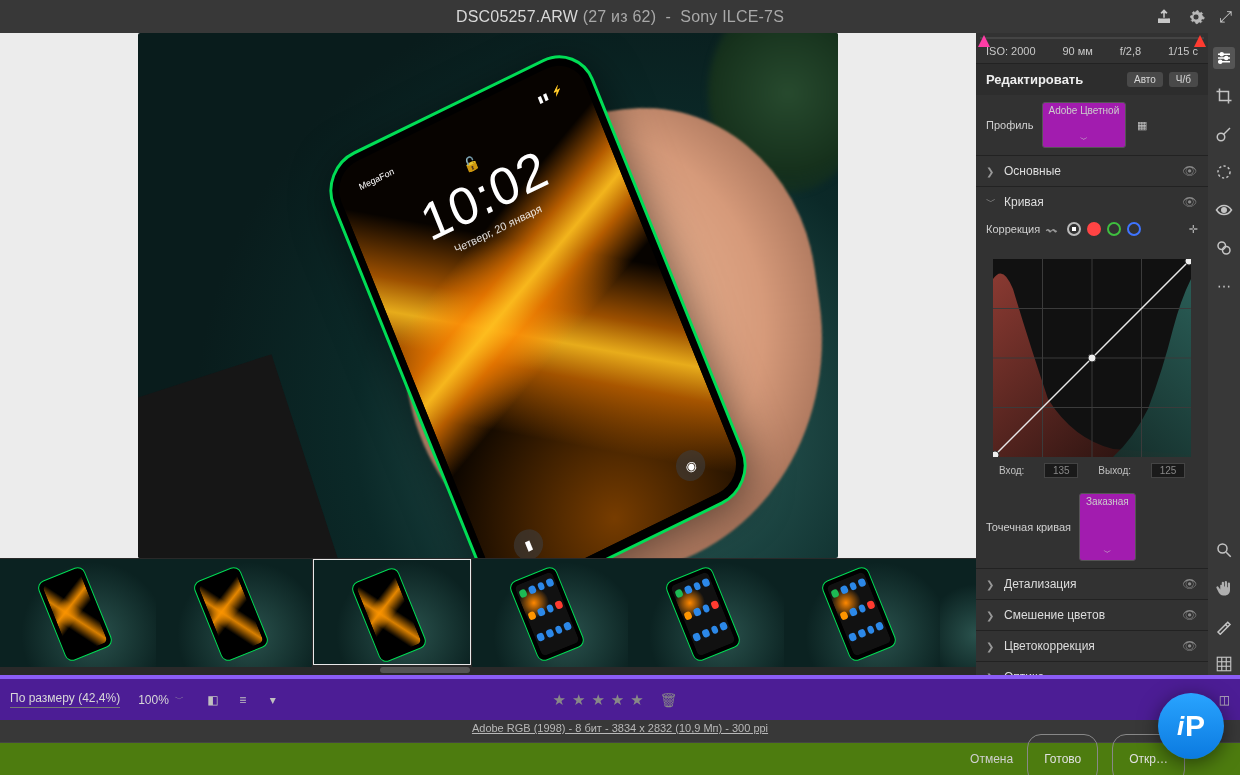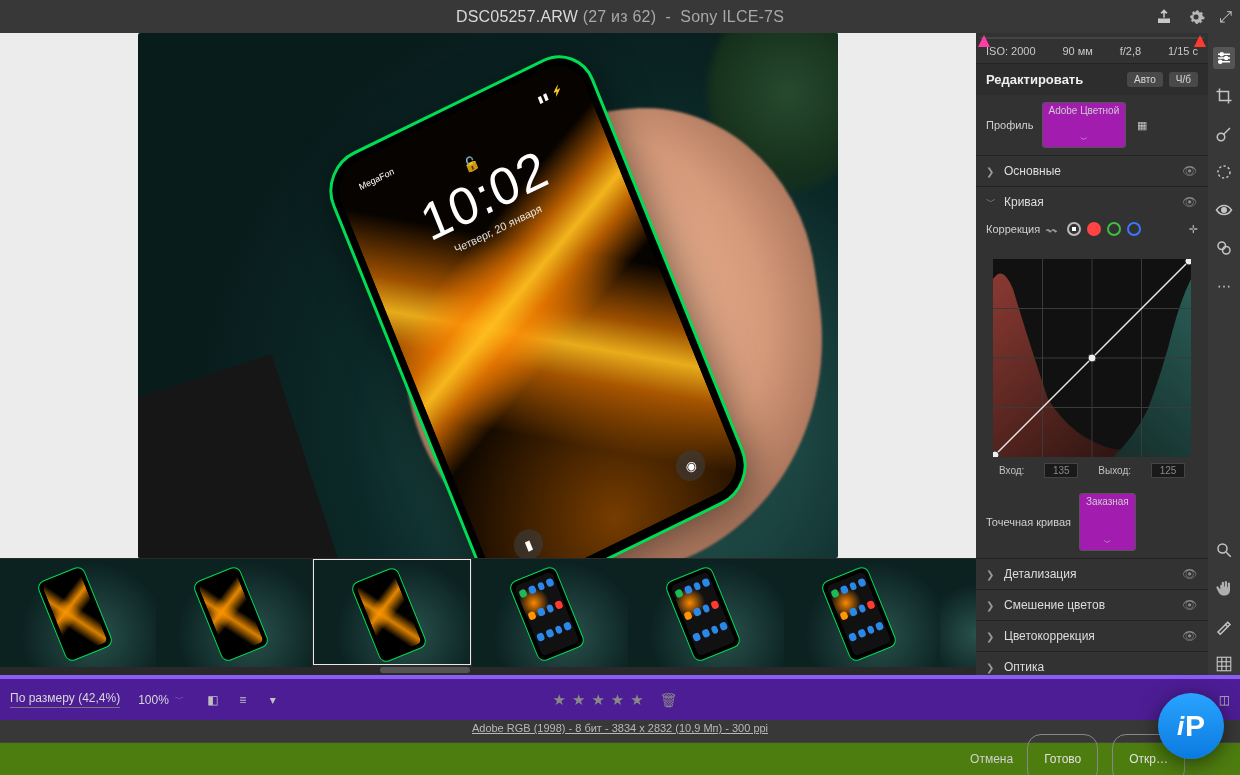--- a/index.html
+++ b/index.html
@@ -70,21 +70,21 @@
   .clip-l,.clip-r{ position:absolute; top:-3px; width:12px; height:12px; }
   .clip-l{left:-3px;} .clip-r{right:-3px;}
   .clip-l svg,.clip-r svg{width:12px;height:12px;}
   .hist-line{ position:absolute; left:0; right:0; bottom:6px; height:74px; }
   .metadata-row{ display:flex; justify-content:space-between; padding:6px 10px; font-size:11px; color:#c8c8c8; border-bottom:1px solid #222;}
   .edit-hdr{ display:flex; align-items:center; justify-content:space-between; padding:8px 10px; background:#2d2d2d; }
   .edit-hdr .title{ font-size:13px; font-weight:600; color:#eee;}
   .pillbtn{ font-size:10px; background:#494949; border-radius:3px; padding:2px 7px; cursor:pointer; color:#d8d8d8;}
   .profile-row{ display:flex; align-items:center; gap:8px; padding:7px 10px;}
   .select{ background:#a21caf; border:1px solid #555; border-radius:3px; padding:2px 6px; font-size:10px; color:#ccc; display:flex; align-items:center; gap:18px; cursor:pointer;flex-direction:column;}
-  .select.small{ gap:30px; }
+  .select.small{ gap:40px; }
   .grid-ico{ width:16px; height:16px; cursor:pointer; color:#c0c0c0; display:flex; align-items:center; justify-content:center;}
   .section{ border-top:1px solid #222; }
   .section-hdr{ display:flex; align-items:center; padding:8px 10px; cursor:pointer;}
   .section-hdr .chev{ width:12px; font-size:10px; color:#999; margin-right:6px;}
   .section-hdr .label{ flex:1; font-size:12px; color:#ddd;}
   .eye{ width:16px; font-size:12px; color:#888; cursor:pointer;}
   .curve-body{ padding: 4px 10px 8px 10px;}
   .correction-row{ display:flex; align-items:center; gap:6px; margin-bottom:22px;}
   .ch-pick{ display:flex; gap:6px; margin-left:4px;}
   .ch-dot{ width:14px; height:14px; border-radius:50%; border:2px solid; cursor:pointer; }

